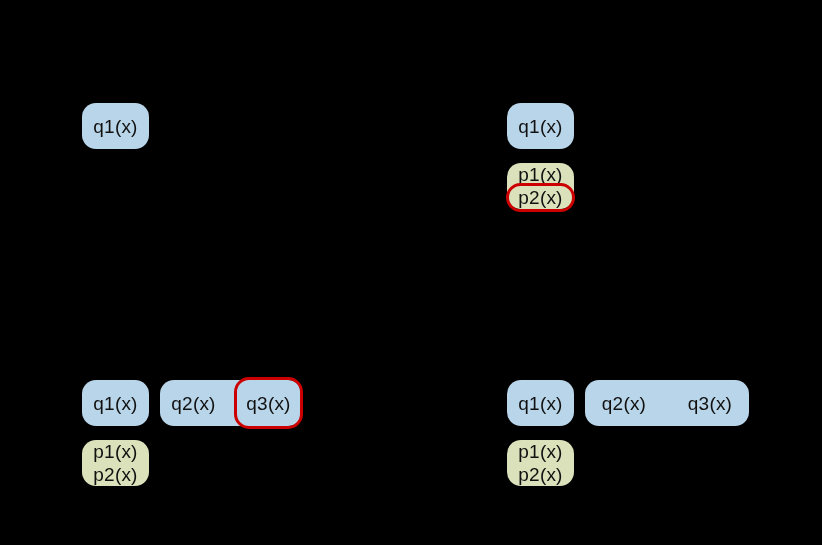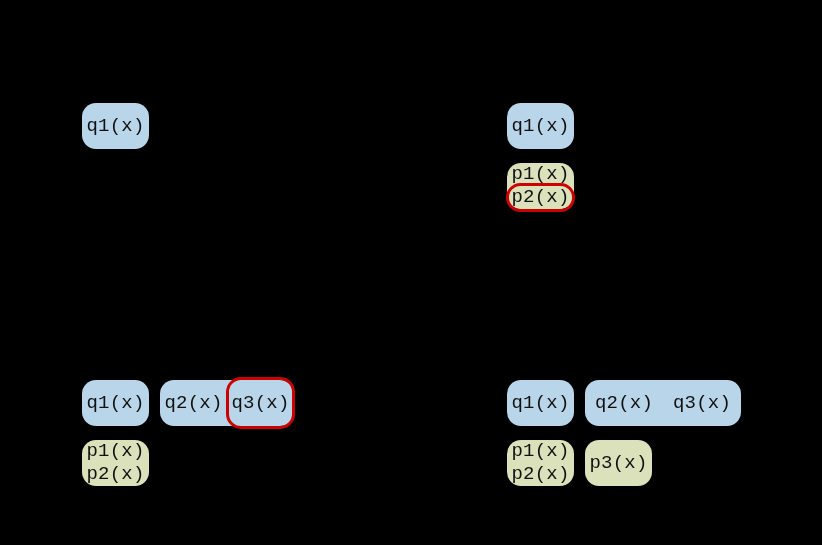--- a/index.html
+++ b/index.html
@@ -7,21 +7,21 @@
     margin: 0;
     padding: 0;
     background: #000000;
   }
   #canvas {
     position: relative;
     width: 822px;
     height: 545px;
     background: #000000;
     overflow: hidden;
-    font-family: Liberation Mono, monospace;
+    font-family: Liberation Sans, sans-serif;
     text-align: right;
   }
 
   
   .panel {
     position: absolute;
   }
 
   
   .row {
@@ -37,21 +37,21 @@
     display: flex;
     flex-direction: row;
     align-items: center;
     height: 46px;
     border-radius: 14px;
     box-sizing: border-box;
   }
   .pill.blue  { background: #b9d5e9; }
   .pill.green { background: #dbe1bb; flex-direction: column; }
 
-  .pill + .pill { margin-left: 11px; }
+  .pill + .pill { margin-left: 11px; gap: 8px; }
 
   
   .token {
     position: relative;
     display: flex;
     align-items: center;
     justify-content: center;
     height: 46px;
     box-sizing: border-box;
     color: #111111;
@@ -126,17 +126,16 @@
           <div class="token w-wide" title="q2(x)">q2(x)</div>
           <div class="token w-wide" title="q3(x)">q3(x)</div>
         </div>
       </div>
       <div class="row" style="left: 0px; top: 60px;">
         <div class="pill green" style="background: rgb(219, 225, 187);">
           <div class="token w-std" title="p1(x)">p1(x)</div>
           <div class="token w-std" title="p2(x)">p2(x)</div>
         </div>
         <div class="pill green" style="background: rgb(219, 225, 187);">
-          <div class="token w-std" title="p3(x)">p3(x)</div>
         </div>
       </div>
     </div>
   </div>
 
 </body></html>

